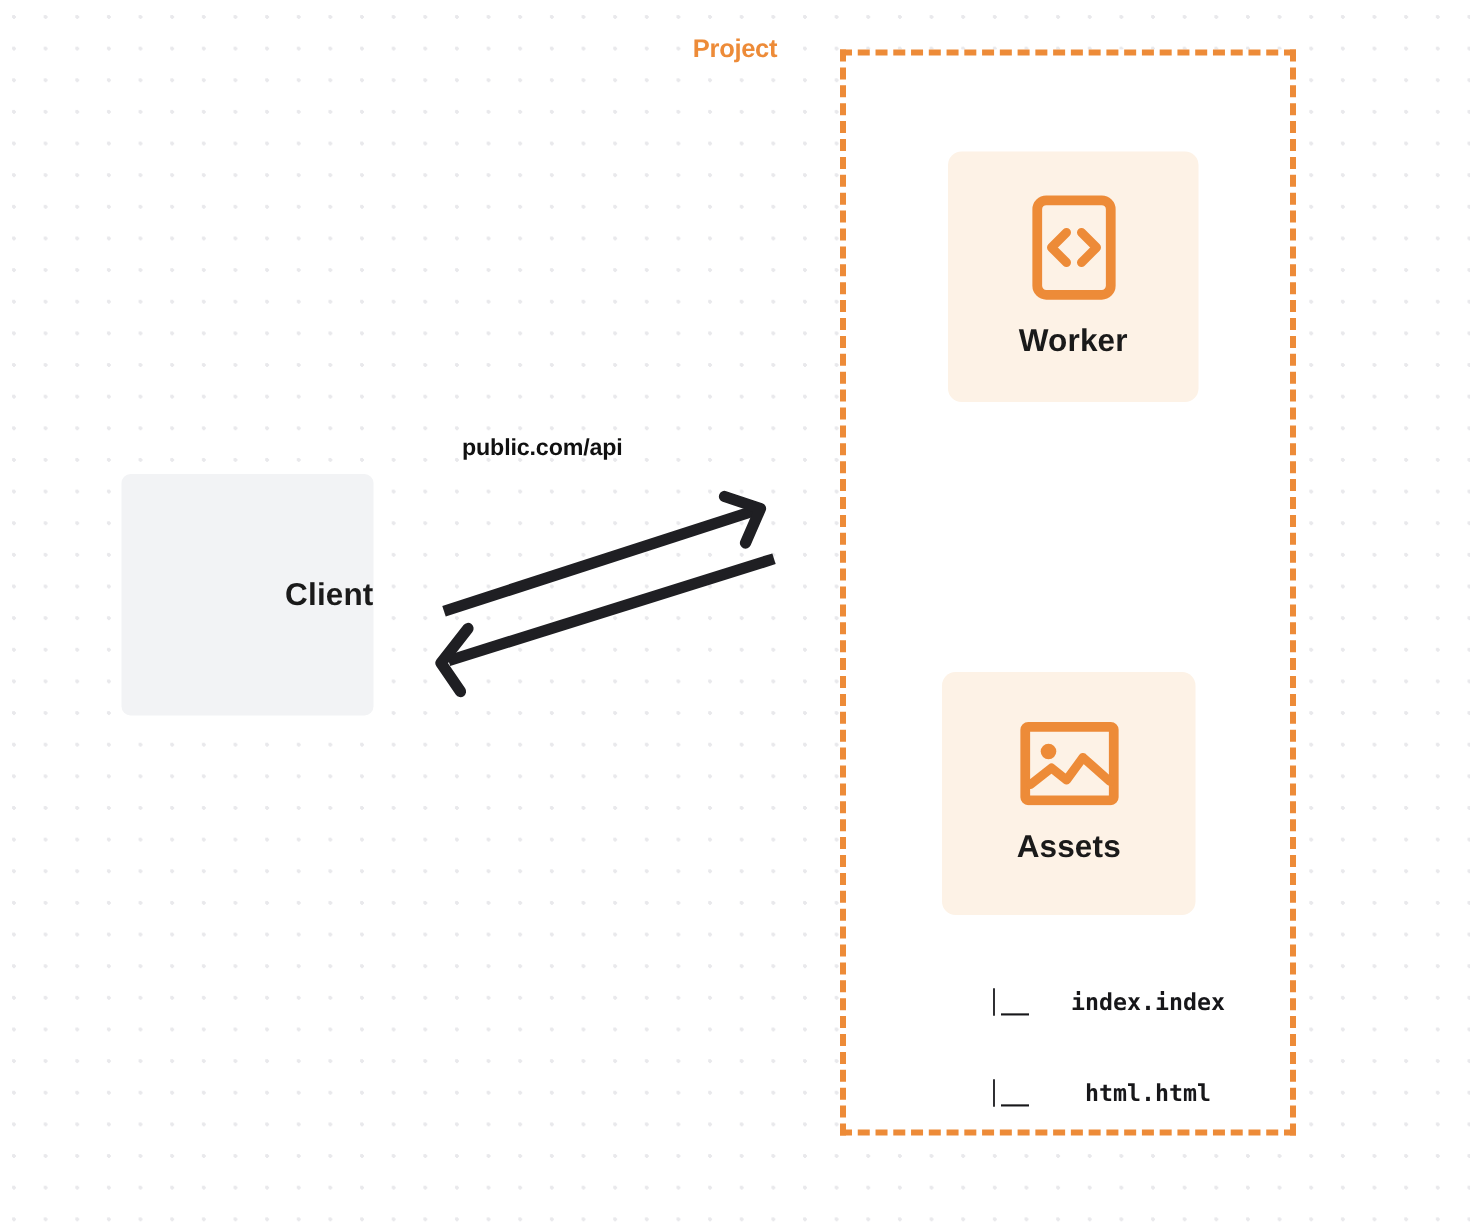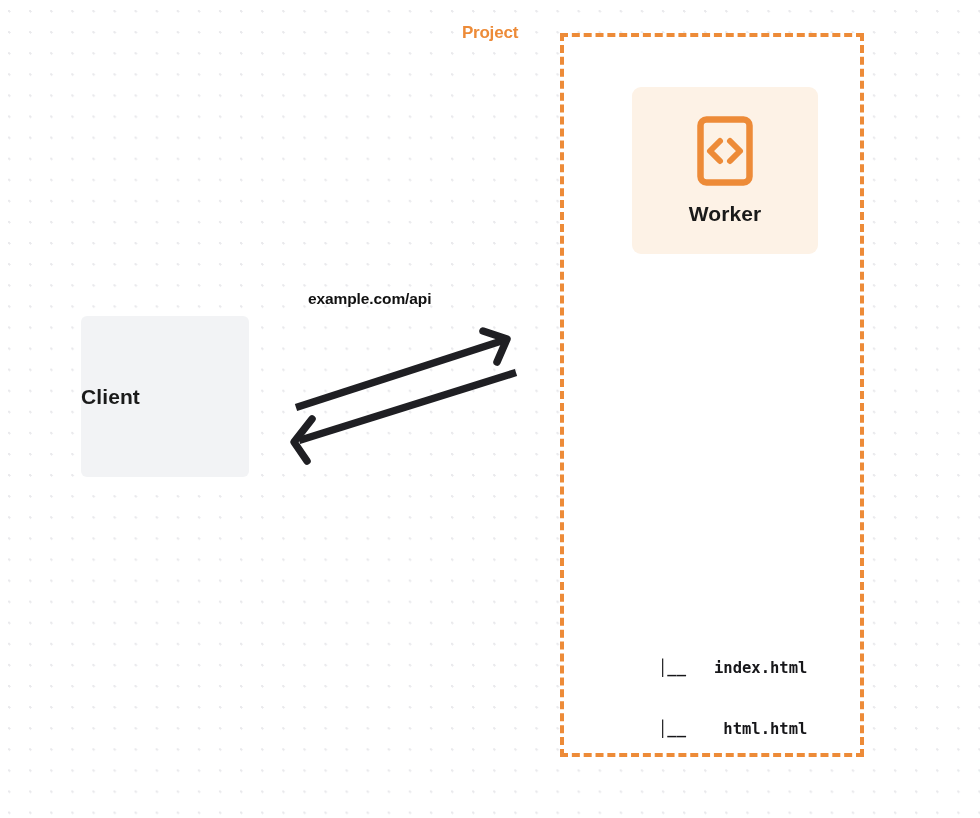--- a/index.html
+++ b/index.html
@@ -28,21 +28,21 @@
   .client-box {
     position: absolute;
     left: 81px;
     top: 316px;
     width: 168px;
     height: 161px;
     background: #f2f3f5;
     border-radius: 6px;
     display: flex;
     align-items: center;
-    justify-content: flex-start;
+    justify-content: flex-end;
   }
   .client-label {
     font-size: 21px;
     font-weight: bold;
     color: #1a1a1a;
     letter-spacing: 0.1px;
   }
 
   
   .arrows-svg {
@@ -96,22 +96,22 @@
     position: absolute;
     background: #fdf2e6;
     border-radius: 9px;
     display: flex;
     flex-direction: column;
     align-items: center;
     justify-content: center;
   }
   .service-card.worker {
     left: 632px;
-    top: 87px;
-    width: 186px;
+    top: 101px;
+    width: 167px;
     height: 167px;
   }
   .service-card.assets {
     left: 628px;
     top: 448px;
     width: 169px;
     height: 162px;
   }
   .service-icon {
     display: block;
@@ -156,36 +156,46 @@
     <g fill="none" stroke="#1f1f23" stroke-width="7.5" stroke-linecap="butt" stroke-linejoin="miter">
 
       <line x1="296" y1="407.5" x2="503" y2="340.5"></line>
       <polyline points="483,331 507,339 497,362" stroke-linecap="round" stroke-linejoin="round"></polyline>
 
       <line x1="516" y1="372.5" x2="299" y2="440.5"></line>
       <polyline points="312,419 294,442 307,461" stroke-linecap="round" stroke-linejoin="round"></polyline>
     </g>
   </svg>
 
-  <div class="arrow-label">example.com/api</div>
+  <div class="arrow-label">public.com/api</div>
 
   <div class="project-box"></div>
   <div class="project-title">Project</div>
 
   <div class="service-card worker">
     <span class="service-icon">
       <svg width="56" height="70" viewBox="0 0 56 70" xmlns="http://www.w3.org/2000/svg">
         <rect x="3.5" y="3.5" width="49" height="63" rx="6" ry="6" fill="none" stroke="#ed8b38" stroke-width="6.5"></rect>
         <polyline points="23,25 13,35 23,45" fill="none" stroke="#ed8b38" stroke-width="6" stroke-linecap="round" stroke-linejoin="round"></polyline>
         <polyline points="33,25 43,35 33,45" fill="none" stroke="#ed8b38" stroke-width="6" stroke-linecap="round" stroke-linejoin="round"></polyline>
       </svg>
     </span>
     <span class="service-label">Worker</span>
   </div>
 
+  <div class="service-card assets">
+    <span class="service-icon">
+      <svg width="66" height="56" viewBox="0 0 66 56" xmlns="http://www.w3.org/2000/svg">
+        <rect x="3.5" y="3.5" width="59" height="49" rx="2" ry="2" fill="none" stroke="#ed8b38" stroke-width="6.5"></rect>
+        <circle cx="19" cy="20" r="5.2" fill="#ed8b38"></circle>
+        <polyline points="7,42 21,31 31,39 42,24 60,40" fill="none" stroke="#ed8b38" stroke-width="6" stroke-linecap="round" stroke-linejoin="round"></polyline>
+      </svg>
+    </span>
+    <span class="service-label">Assets</span>
+  </div>
 
   <div class="file-tree">
-    <span class="file-tree-row">      │__   index.html</span>
+    <span class="file-tree-row">      │__   index.index</span>
     <span class="file-tree-row">      │__    html.html</span>
     
   </div>
 
 </div>
 
 </body></html>

